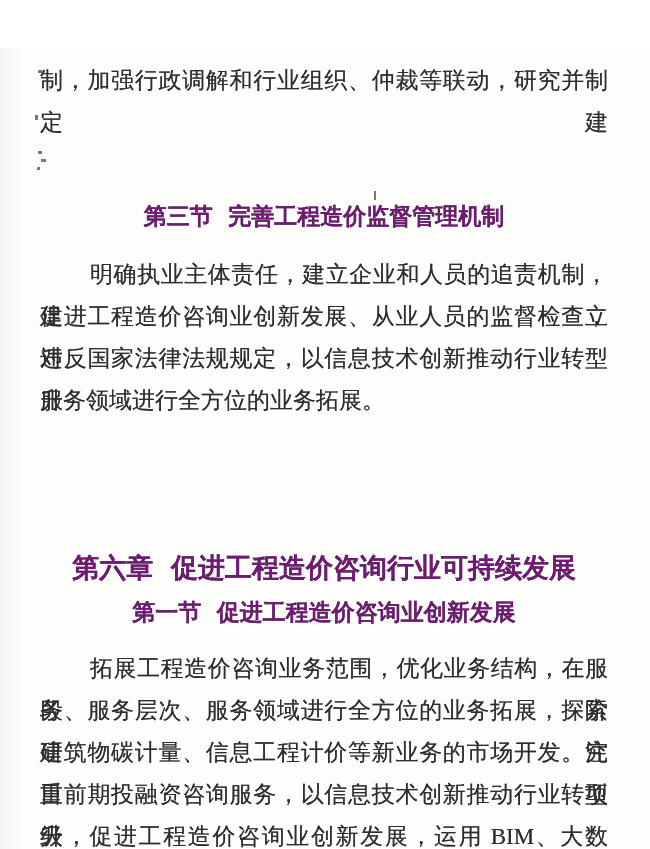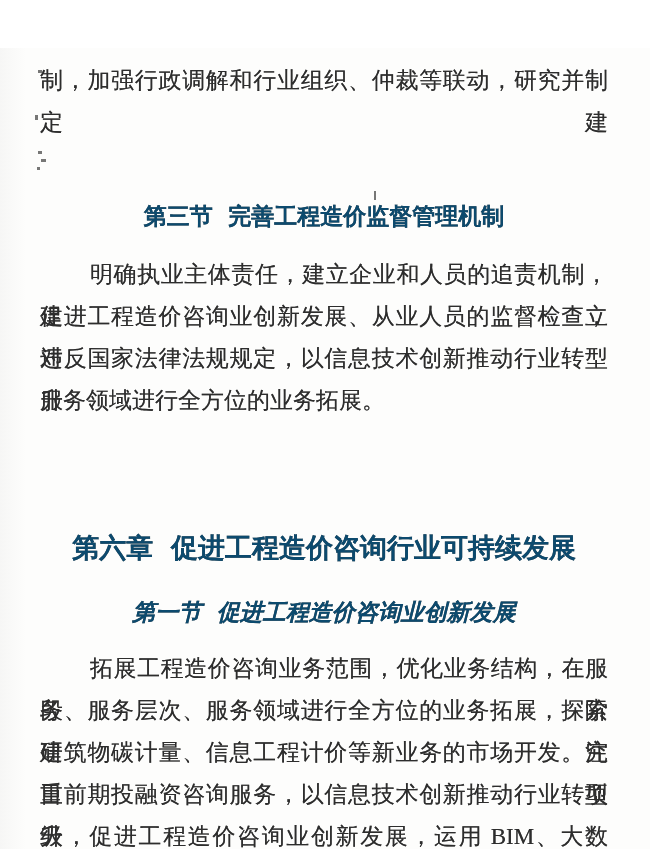--- a/index.html
+++ b/index.html
@@ -33,41 +33,41 @@
   }
   .jl {           
     white-space: normal;
     text-align: justify;
     text-align-last: justify;
   }
   .indent { text-indent: 50px; }
   .heading {
     position: absolute; left: 40px; right: 42px;
     text-align: center;
-    color: #0c4a6e;
+    color: #701a75;
     font-weight: bold;
     text-shadow: 0 0 0.6px rgba(30,30,30,0.8);
     word-spacing: 9px;
   }
   .sec-heading {
     font-family: "Liberation Sans", sans-serif;
     font-size: 23px;
     height: 36px; line-height: 36px;
   }
   .chap-heading {
     font-family: "Liberation Serif", serif;
     font-size: 27px;
     height: 40px; line-height: 40px;
     word-spacing: 11px;
   }
   #para1 { top: 12px; }
   #sec3-heading { top: 150px; }
   #para2 { top: 206px; }
-  #chap6-heading { top: 480px; }
-  #sec1-heading { top: 546px; font-style: italic; }
+  #chap6-heading { top: 500px; }
+  #sec1-heading { top: 546px; }
   #para3 { top: 600px; }
   .speck {
     position: absolute;
     background: #4a4a4a;
     opacity: 0.75;
     pointer-events: none;
   }
   #speck-1 { left: 38px; top: 22px;  width: 4px; height: 3px; }
   #speck-2 { left: 35px; top: 67px;  width: 3px; height: 5px; }
   #speck-3 { left: 38px; top: 103px; width: 4px; height: 3px; }

